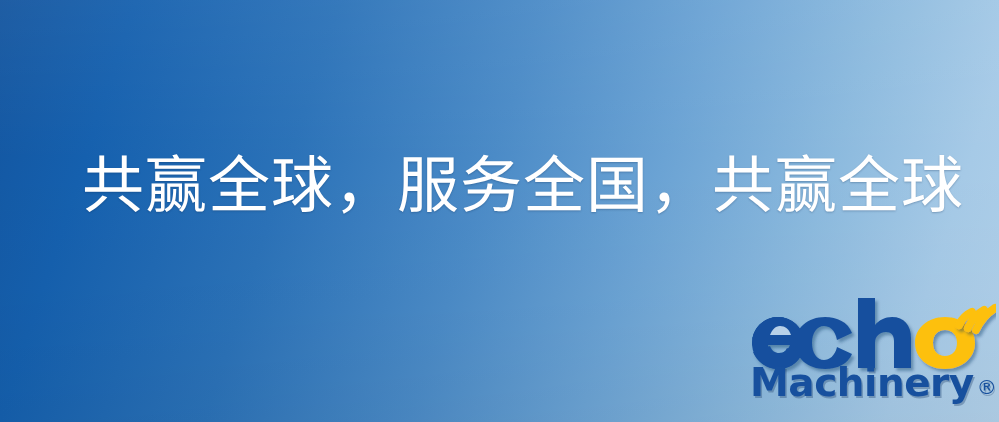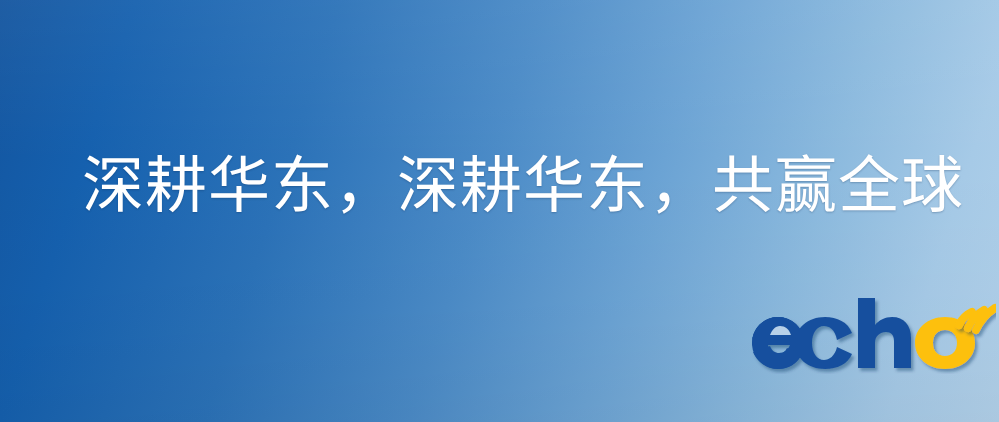--- a/index.html
+++ b/index.html
@@ -118,21 +118,21 @@
     text-shadow: 1px 1.5px 0 rgba(12,45,92,0.25);
   }
 </style>
 </head>
 <body>
 
 <div id="banner">
 
   <div id="banner-sheen"></div>
 
-  <h1 id="headline">深耕华东，深耕华东，共赢全球</h1>
+  <h1 id="headline">共赢全球，服务全国，共赢全球</h1>
 
 
   <div id="logo">
 
     <svg id="logo-wordmark" viewBox="0 0 248 78" xmlns="http://www.w3.org/2000/svg">
       <defs>
         <filter id="dropsh" x="-25%" y="-25%" width="160%" height="170%">
           <feDropShadow dx="2.5" dy="3" stdDeviation="1.4" flood-color="#0d2f5e" flood-opacity="0.38"></feDropShadow>
         </filter>
       </defs>
@@ -168,16 +168,20 @@
                  C204 60 209 55 209 47 C209 39 204 34 197 34 Z" fill="#fdc00f"></path>
       </g>
 
       <g filter="url(#dropsh)">
         <path d="M211 29 A26 26 0 0 1 224 16" fill="none" stroke="#fdc00f" stroke-width="8" stroke-linecap="round"></path>
         <path d="M220 32 A38 38 0 0 1 236 14" fill="none" stroke="#fdc00f" stroke-width="8" stroke-linecap="round"></path>
         <path d="M228 34 A50 50 0 0 1 247 12" fill="none" stroke="#fdc00f" stroke-width="8" stroke-linecap="round"></path>
       </g>
     </svg>
 
+    <div id="logo-subword-row">
+      <span id="logo-machinery">Machinery</span>
+      <span id="logo-registered">®</span>
+    </div>
 
   </div>
 
 </div>
 
 </body></html>

